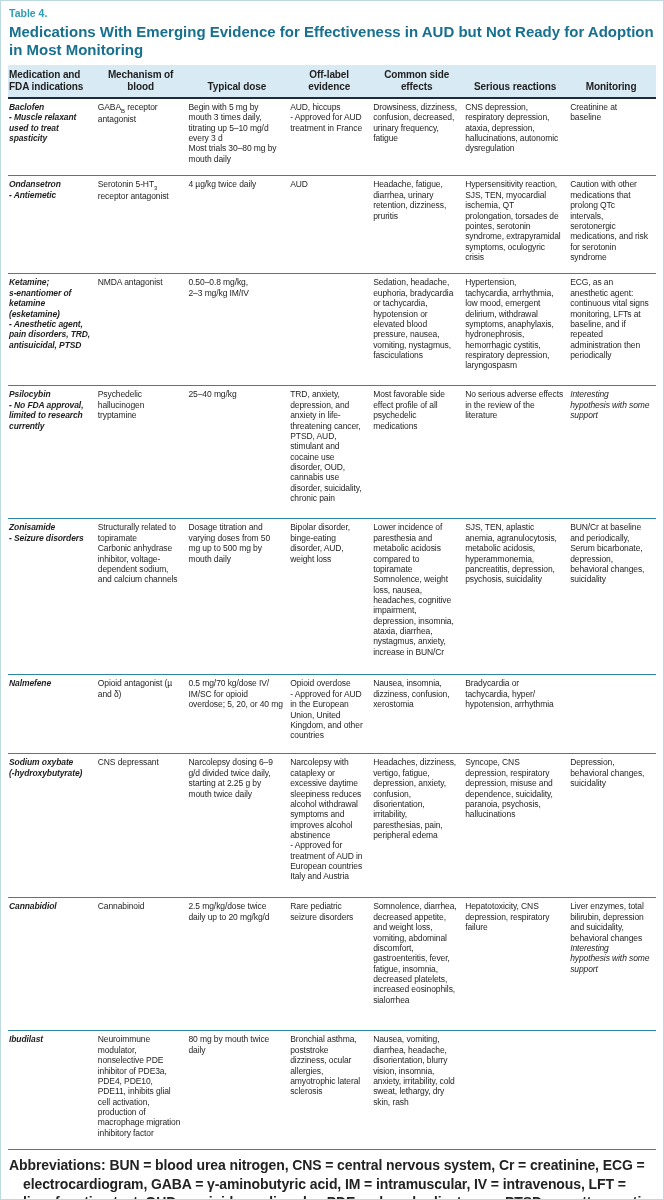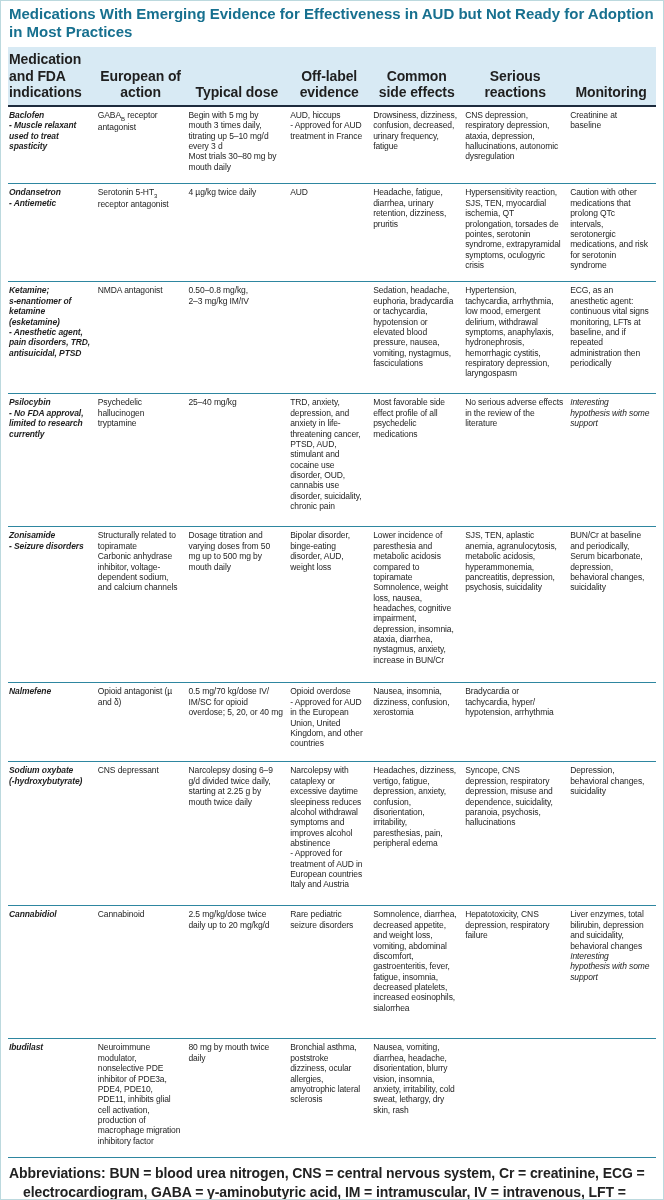--- a/index.html
+++ b/index.html
@@ -25,21 +25,21 @@
     color:var(--title,#17708f);
     font-size:15px; font-weight:bold; line-height:1.18;
     margin-bottom:7px; padding-left:1px;
   }
   table { width:100%; border-collapse:collapse; table-layout:fixed; }
   col.c1{width:13.7%} col.c2{width:14.0%} col.c3{width:15.7%}
   col.c4{width:12.8%} col.c5{width:14.2%} col.c6{width:16.2%} col.c7{width:13.4%}
   thead tr { border-bottom:2px solid var(--hline,#1d2b3d); }
   th {
     background:var(--band,#d8eaf4);
-    font-size:14px; font-weight:bold; line-height:1.18;
+    font-size:10px; font-weight:bold; line-height:1.18;
     vertical-align:bottom; text-align:center;
     padding:4px 3px 4px 0; letter-spacing:-0.1px;
   }
   th:first-child { text-align:left; padding-left:1px; }
   tbody tr { border-bottom:1.5px solid var(--divider,#2e86a0); }
   td {
     font-size:8.5px; line-height:1.22; letter-spacing:-0.1px;
     vertical-align:top; padding:3px 6px 6px 1px;
   }
   td:first-child { font-weight:bold;font-style:italic; }
@@ -59,36 +59,37 @@
     padding:6px 2px 8px 15px; text-indent:-14px;
     border-bottom:2px solid var(--divider,#2e86a0);
     letter-spacing:-0.1px;
     font-weight:bold;
   }
 </style>
 </head>
 <body>
 
 <div class="page">
-  <h1 class="title">Medications With Emerging Evidence for Effectiveness in AUD but Not Ready for Adoption in Most Practices</h1>
+  <div class="table-label">Table 4.</div>
+  <h1 class="title">Medications With Emerging Evidence for Effectiveness in AUD but Not Ready for Adoption in Most Monitoring</h1>
 
   <table>
     <colgroup>
       <col class="c1">
         <col class="c2">
         <col class="c3">
         <col class="c4">
         <col class="c5">
         <col class="c6">
         <col class="c7">
     </colgroup>
     <thead>
       <tr>
           <th>Medication and FDA indications</th>
-          <th>European of action</th>
+          <th>Mechanism of blood</th>
           <th>Typical dose</th>
           <th>Off-label evidence</th>
           <th>Common side effects</th>
           <th>Serious reactions</th>
           <th>Monitoring</th>
         </tr>
     </thead>
     <tbody>
         <tr>
           <td>Baclofen<br>- Muscle relaxant used to treat spasticity</td>

